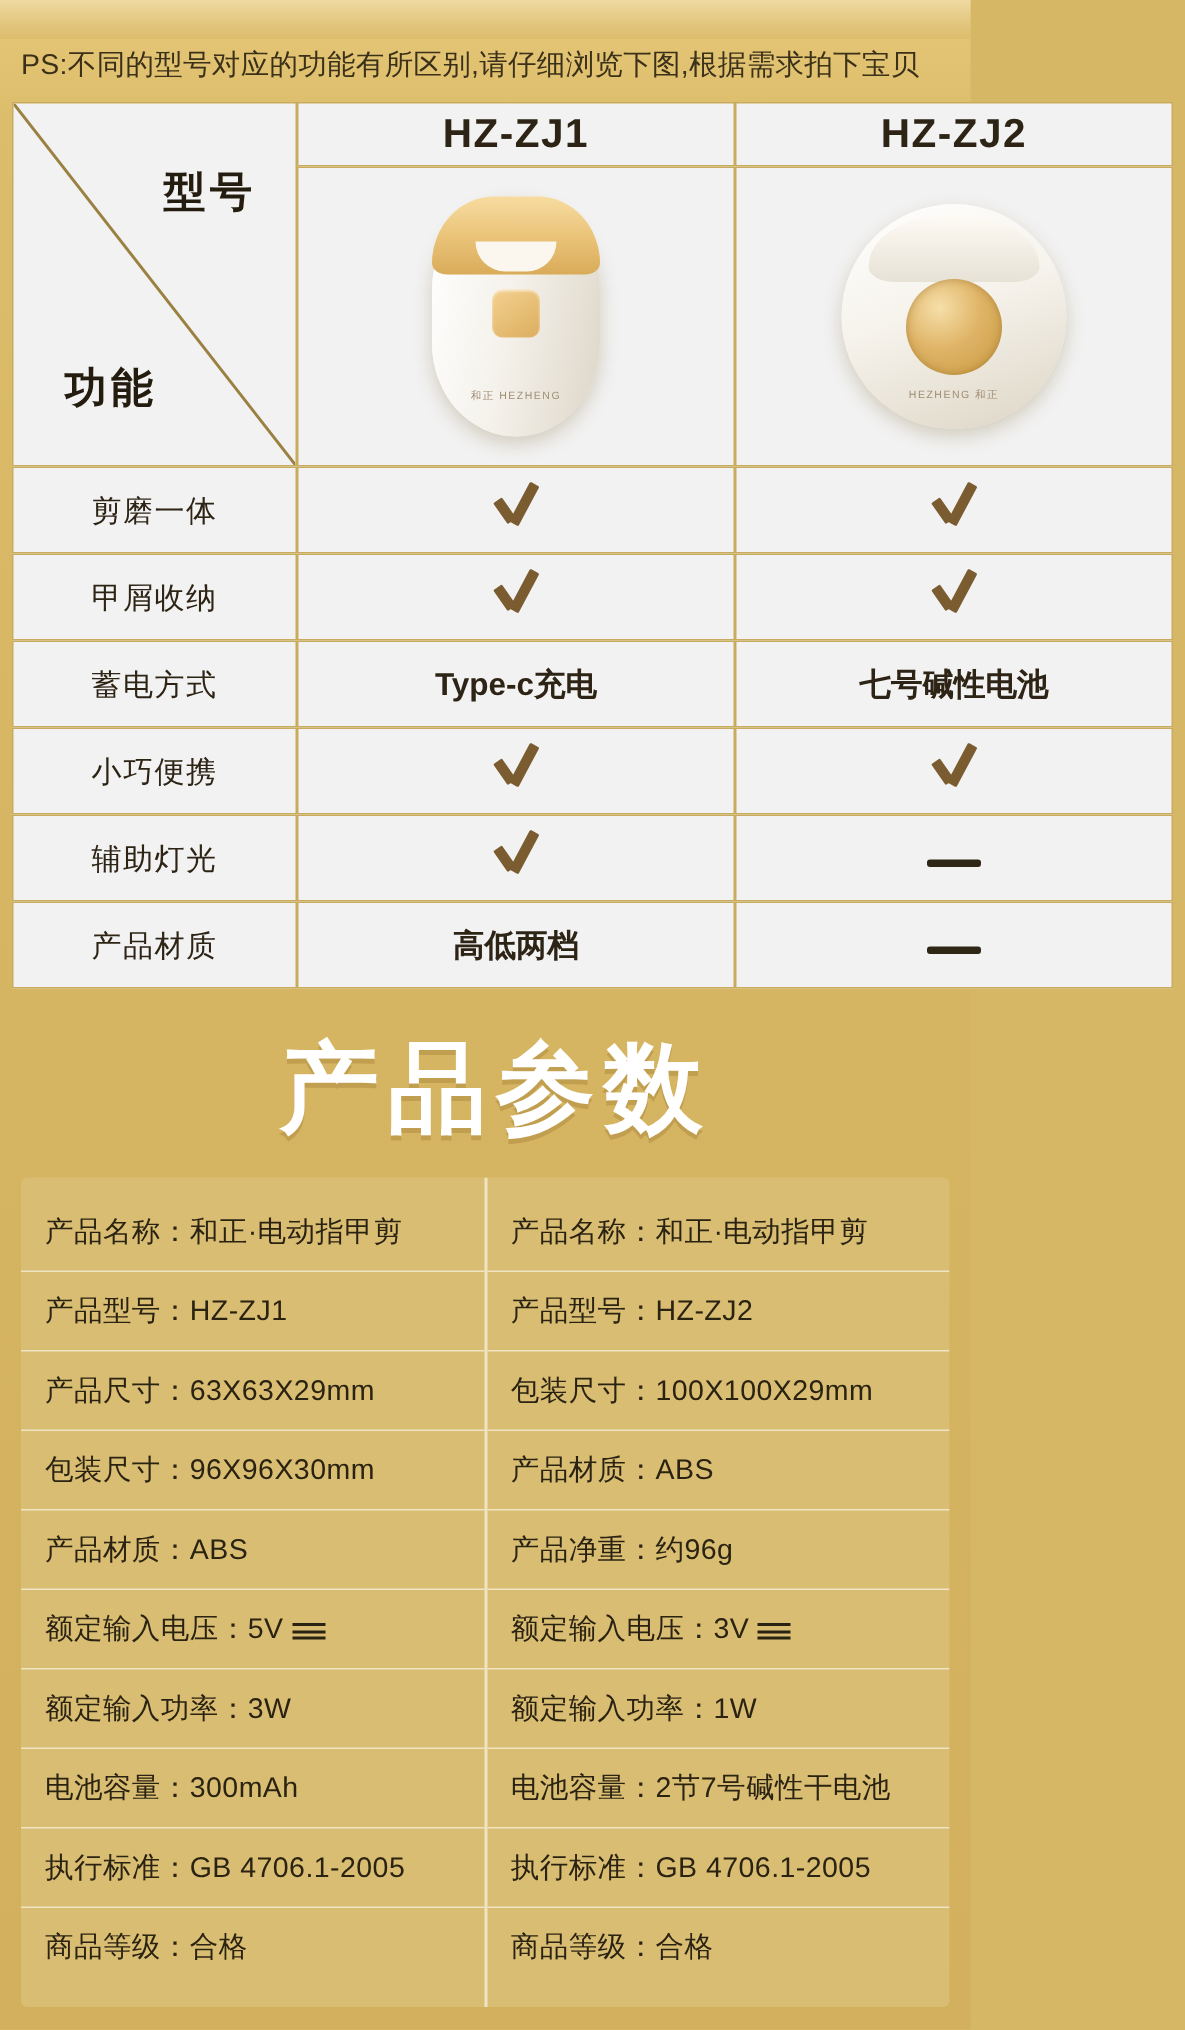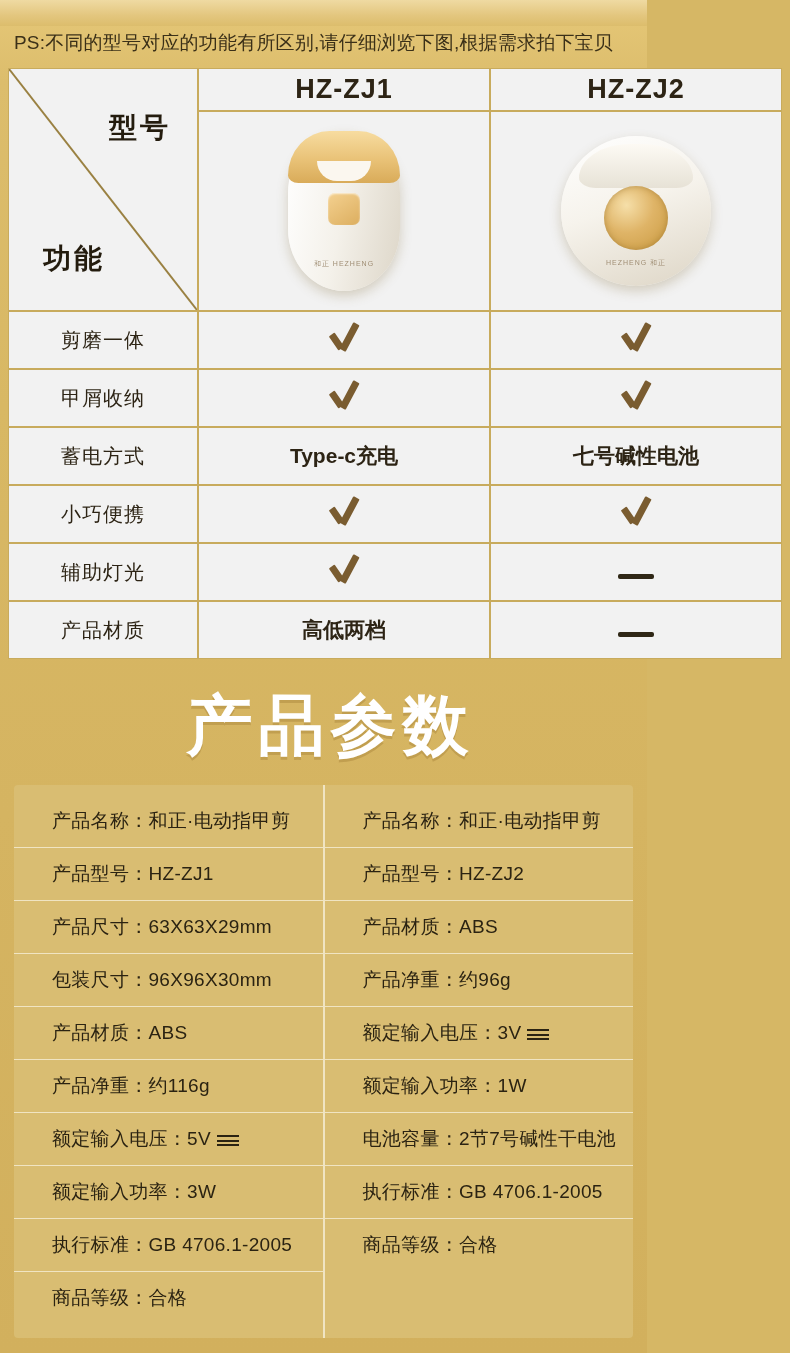--- a/index.html
+++ b/index.html
@@ -207,21 +207,21 @@
     overflow: hidden;
   }
   .spec-col {
     flex: 1;
     padding: 10px 0 14px 0;
   }
   .spec-col:first-child { border-right: 2px solid #f0e4c2; }
   .spec-row {
     font-size: 19px;
     color: #2b2312;
-    padding: 13px 10px 13px 38px;
+    padding: 13px 10px 13px 16px;
     border-bottom: 1px solid #f0e4c2;
     white-space: nowrap;
     letter-spacing: 0.3px;
   }
   .spec-row:last-child { border-bottom: none; }
   .dc-mark {
     display: inline-block;
     position: relative;
     width: 22px; height: 14px;
     vertical-align: -2px;
@@ -312,29 +312,30 @@
 
   <div class="section-title">产品参数</div>
 
   <div class="spec-wrap">
     <div class="spec-col">
       <div class="spec-row">产品名称：和正·电动指甲剪</div>
       <div class="spec-row">产品型号：HZ-ZJ1</div>
       <div class="spec-row">产品尺寸：63X63X29mm</div>
       <div class="spec-row">包装尺寸：96X96X30mm</div>
       <div class="spec-row">产品材质：ABS</div>
-      <div class="spec-row">产品净重：约116g</div>
       <div class="spec-row"><span>额定输入电压：5V</span> <span class="dc-mark"><i></i><i></i><i></i></span></div>
       <div class="spec-row">额定输入功率：3W</div>
+      <div class="spec-row">电池容量：300mAh</div>
       <div class="spec-row">执行标准：GB 4706.1-2005</div>
       <div class="spec-row">商品等级：合格</div>
     </div>
     <div class="spec-col">
       <div class="spec-row">产品名称：和正·电动指甲剪</div>
       <div class="spec-row">产品型号：HZ-ZJ2</div>
+      <div class="spec-row">包装尺寸：100X100X29mm</div>
       <div class="spec-row">产品材质：ABS</div>
       <div class="spec-row">产品净重：约96g</div>
       <div class="spec-row"><span>额定输入电压：3V</span> <span class="dc-mark"><i></i><i></i><i></i></span></div>
       <div class="spec-row">额定输入功率：1W</div>
       <div class="spec-row">电池容量：2节7号碱性干电池</div>
       <div class="spec-row">执行标准：GB 4706.1-2005</div>
       <div class="spec-row">商品等级：合格</div>
     </div>
   </div>
 </div>

